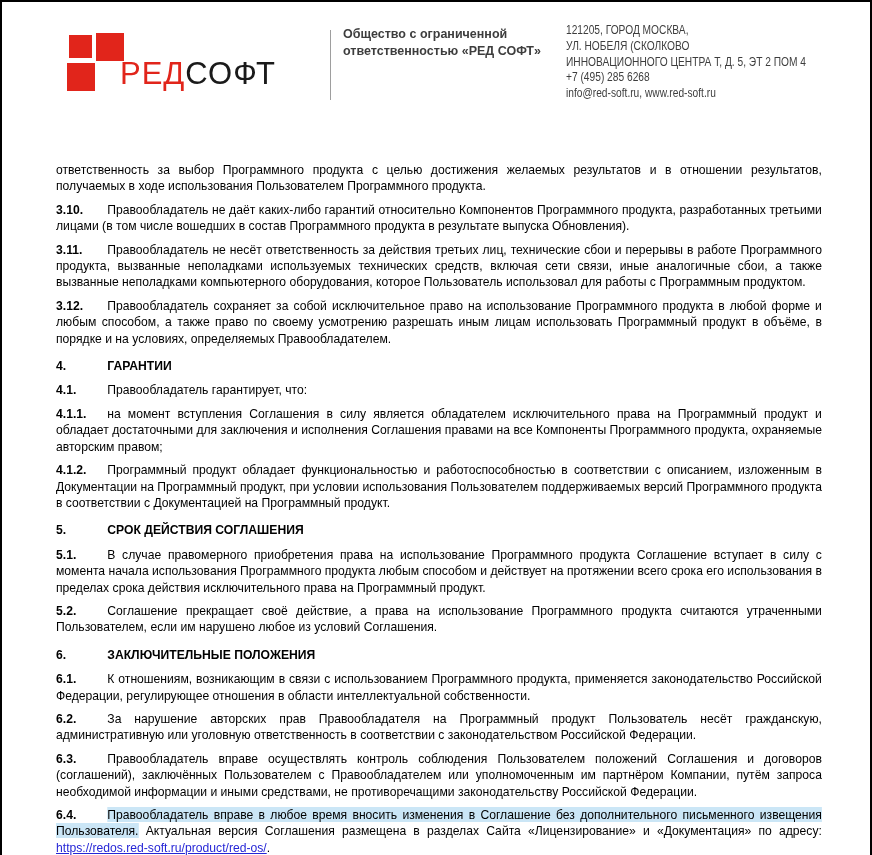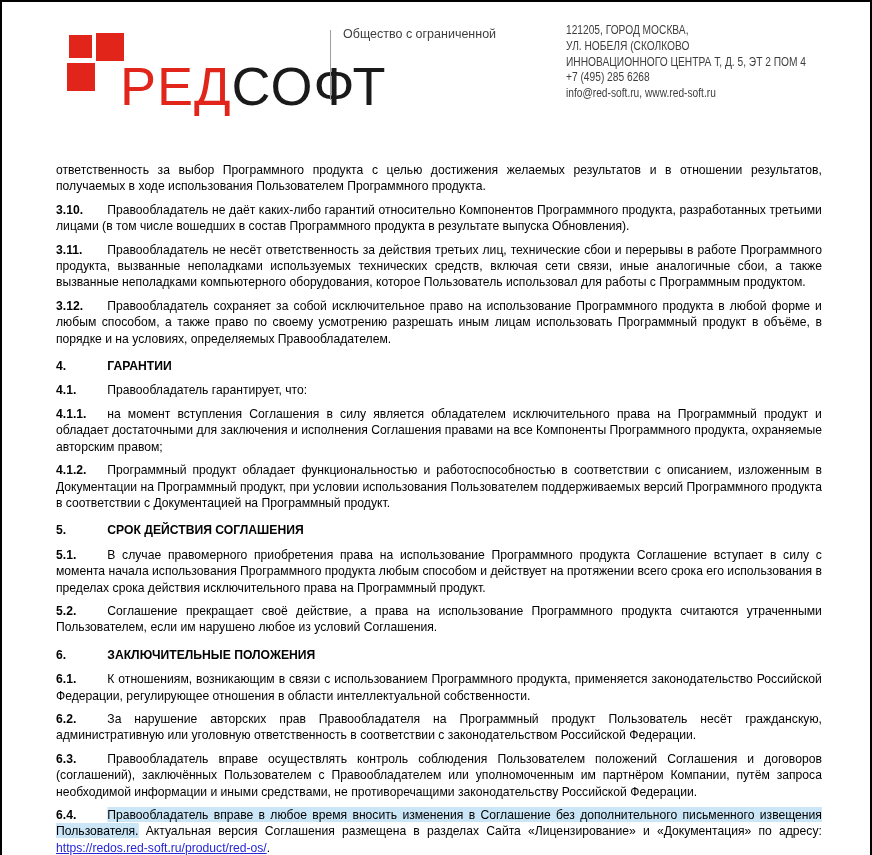--- a/index.html
+++ b/index.html
@@ -20,31 +20,31 @@
   
   .letterhead { position: absolute; left: 0; top: 0; width: 100%; height: 145px; }
 
   .logo { position: absolute; left: 65px; top: 27px; width: 230px; height: 75px; }
   .sq { position: absolute; background: #e1251b; }
   .sq1 { left: 2px;  top: 6px;  width: 23px; height: 23px; }
   .sq2 { left: 29px; top: 4px;  width: 28px; height: 28px; }
   .sq3 { left: 0px;  top: 34px; width: 28px; height: 28px; }
   .logo-text {
     position: absolute; left: 29px; top: 28px;
-    font-size: 54px; line-height: 1.1; letter-spacing: 1px; font-weight: 400;
+    font-size: 31px; line-height: 1.1; letter-spacing: 1px; font-weight: 400;
     white-space: nowrap;
     padding-left: 24px;
   }
   .logo-text .red { color: #e1251b; }
   .logo-text .black { color: #1a1a1a; }
 
   .head-divider { position: absolute; left: 328px; top: 28px; width: 1px; height: 70px; background: #9e9e9e; }
 
   .company { position: absolute; left: 341px; top: 24px; width: 220px; color: #3d3d3d; font-size: 12.5px; line-height: 17px; }
-  .company .name { font-weight: 400; }
+  .company .name { font-weight: 700; }
   .company .reg  { font-weight: 400; }
 
   .contacts {
     position: absolute; left: 564px; top: 21px; width: 352px;
     color: #3d3d3d; font-size: 12px; line-height: 15.8px;
     transform: scaleX(0.85); transform-origin: 0 0;
   }
 
   
   .doc-outer { position: absolute; left: 54px; top: 160px; width: 770px; }
@@ -74,20 +74,21 @@
       <span class="sq sq2"></span>
       <span class="sq sq3"></span>
       <div class="logo-text"><span class="red">РЕД</span><span class="black">СОФТ</span></div>
     </div>
 
     <div class="head-divider"></div>
 
     <div class="company">
       <div class="name">
         <div>Общество с ограниченной</div>
+        <div>ответственностью «РЕД СОФТ»</div>
       </div>
       <div class="reg">
       </div>
     </div>
 
     <div class="contacts">
       <div>121205, ГОРОД МОСКВА,</div>
       <div>УЛ. НОБЕЛЯ (СКОЛКОВО</div>
       <div>ИННОВАЦИОННОГО ЦЕНТРА Т, Д. 5, ЭТ 2 ПОМ 4</div>
       <div>+7 (495) 285 6268</div>

